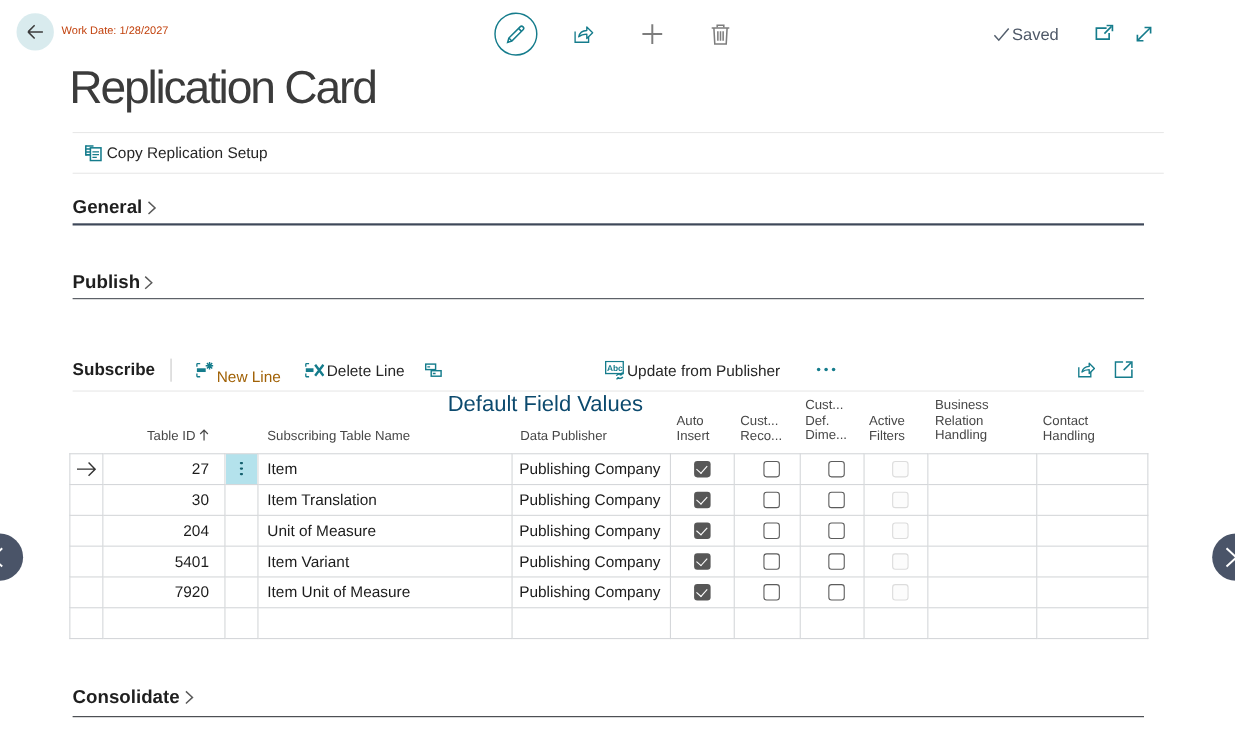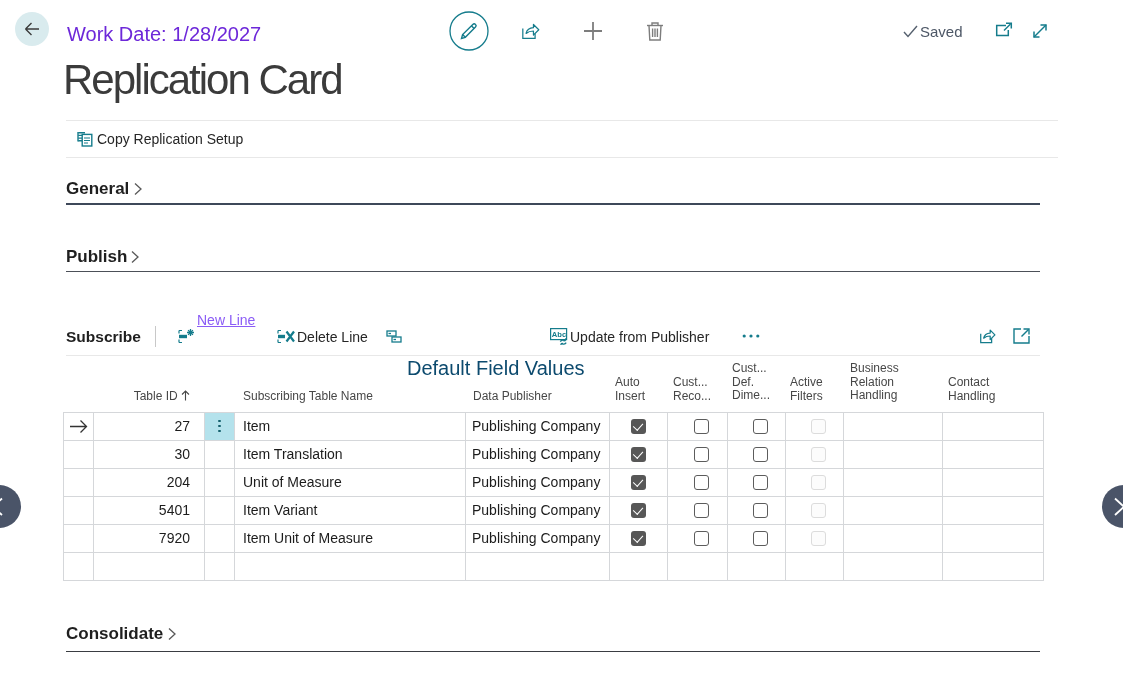--- a/index.html
+++ b/index.html
@@ -9,21 +9,21 @@
 svg { display:block; }
 .hline { position:absolute; background:#e8e8e8; height:1px; }
 </style>
 </head>
 <body>
 
 <div class="abs" style="left:15px;top:12px;width:34px;height:34px;border-radius:50%;background:#d9ebee;"></div>
 <svg class="abs" style="left:22px;top:19px;" width="20" height="20" viewBox="0 0 20 20">
   <path d="M3.5 10 H17 M3.5 10 L9.5 4 M3.5 10 L9.5 16" stroke="#3b3b3b" stroke-width="1.4" fill="none"></path>
 </svg>
-<div class="abs" style="left:67px;top:23px;font-size:20px;color:#6d28d9;">Work Date: 1/28/2027</div>
+<div class="abs" style="left:56px;top:23px;font-size:10px;color:#c2410c;">Work Date: 1/28/2027</div>
 
 <svg class="abs" style="left:448px;top:10px;" width="42" height="42" viewBox="0 0 42 42">
   <circle cx="21" cy="21" r="19" fill="none" stroke="#157c8c" stroke-width="1.3"></circle>
   <g stroke="#157c8c" stroke-width="1.4" fill="none">
     <path d="M13.5 28.5 L14.6 24.6 L24.8 14.4 A1.9 1.9 0 0 1 27.5 17.1 L17.3 27.3 Z"></path>
     <path d="M14.6 24.6 L17.3 27.3"></path>
     <path d="M23.4 15.8 L26.1 18.5"></path>
   </g>
 </svg>
 
@@ -96,21 +96,21 @@
 <svg class="abs" style="left:178px;top:329px;" width="16" height="15" viewBox="0 0 16 15">
   <g stroke="#157c8c" stroke-width="1.2" fill="none">
     <path d="M1 1.5 H4 M1 1.5 V4.5"></path>
     <path d="M1 13.5 H4 M1 10.5 V13.5"></path>
   </g>
   <rect x="1" y="5.8" width="8" height="3.4" fill="#157c8c"></rect>
   <g stroke="#157c8c" stroke-width="1.3">
     <path d="M12.5 0 V7 M9 3.5 H16 M10.1 1.1 L14.9 5.9 M14.9 1.1 L10.1 5.9"></path>
   </g>
 </svg>
-<div class="abs" style="left:197px;top:312px;font-size:14px;color:#8b5cf6;text-decoration:underline;">New Line</div>
+<div class="abs" style="left:197px;top:334px;font-size:14px;color:#a16207;">New Line</div>
 
 <svg class="abs" style="left:277px;top:329px;" width="18" height="15" viewBox="0 0 18 15">
   <g stroke="#157c8c" stroke-width="1.2" fill="none">
     <path d="M1 1.5 H4 M1 1.5 V4.5"></path>
     <path d="M1 13.5 H4 M1 10.5 V13.5"></path>
   </g>
   <rect x="1" y="5.8" width="7" height="3.4" fill="#157c8c"></rect>
   <path d="M9.5 2.5 L17 12.5 M17 2.5 L9.5 12.5" stroke="#157c8c" stroke-width="2.2"></path>
 </svg>
 <div class="abs" style="left:297px;top:329px;font-size:14px;color:#262626;">Delete Line</div>

